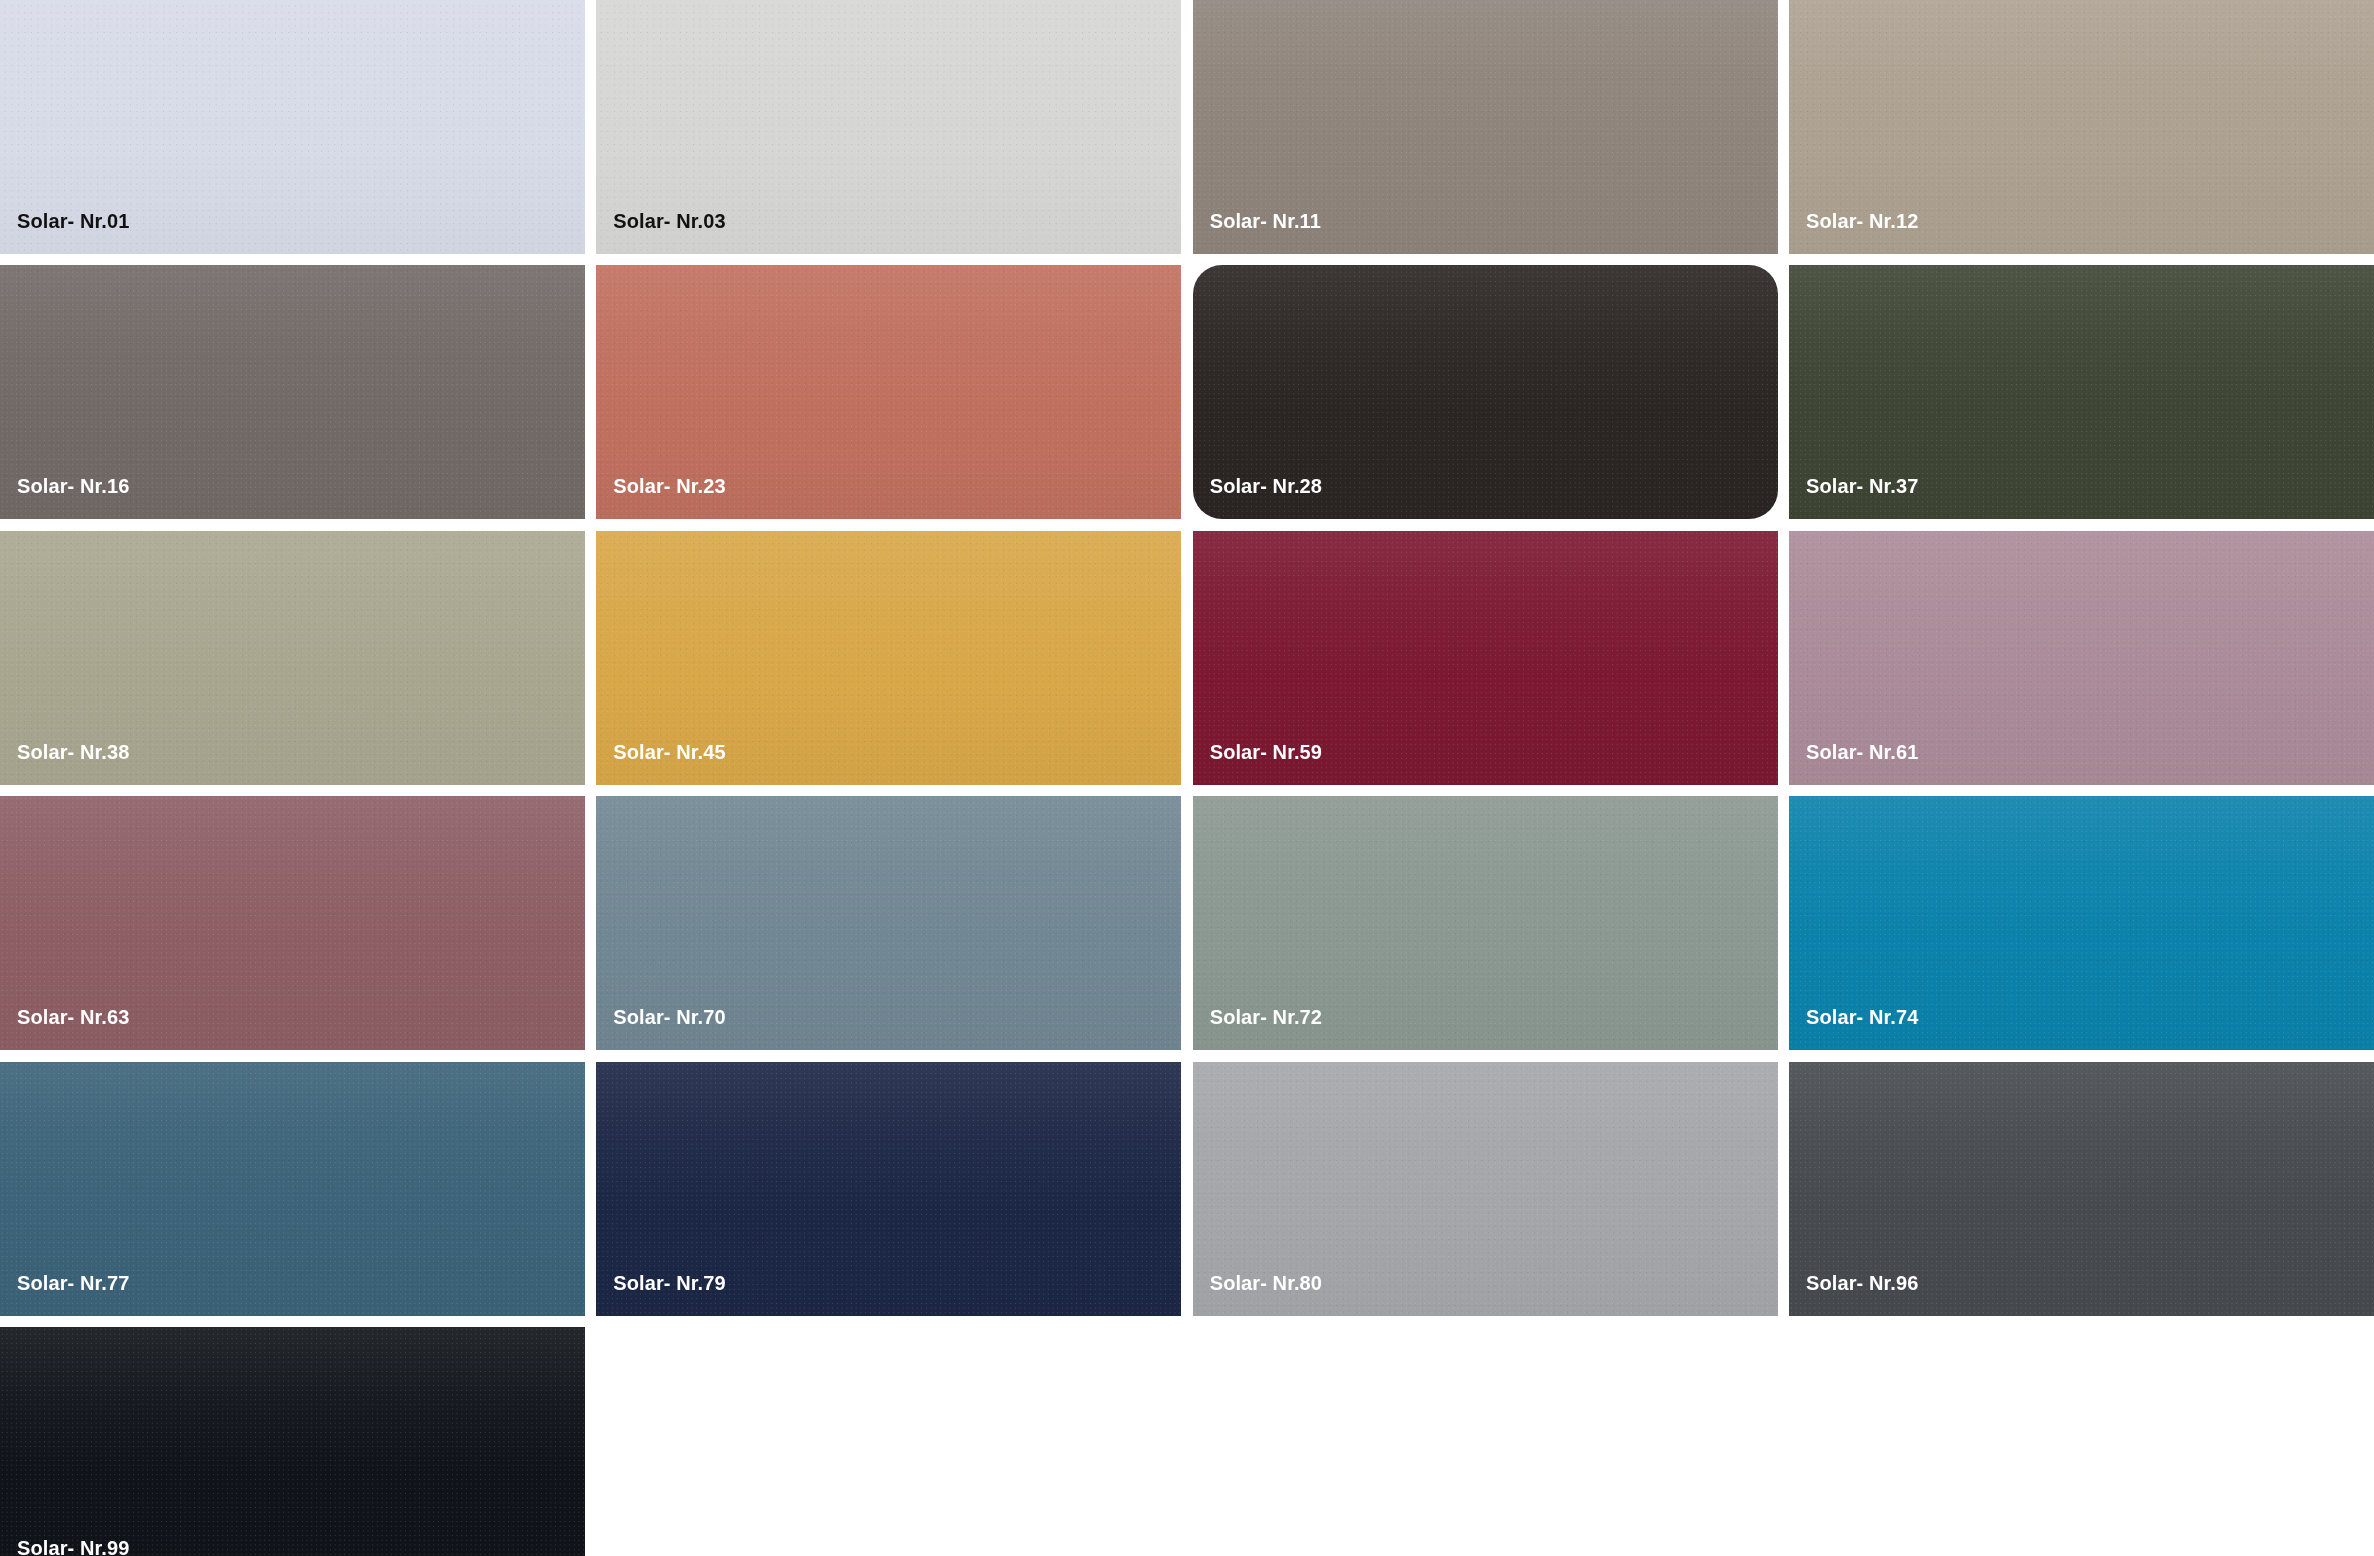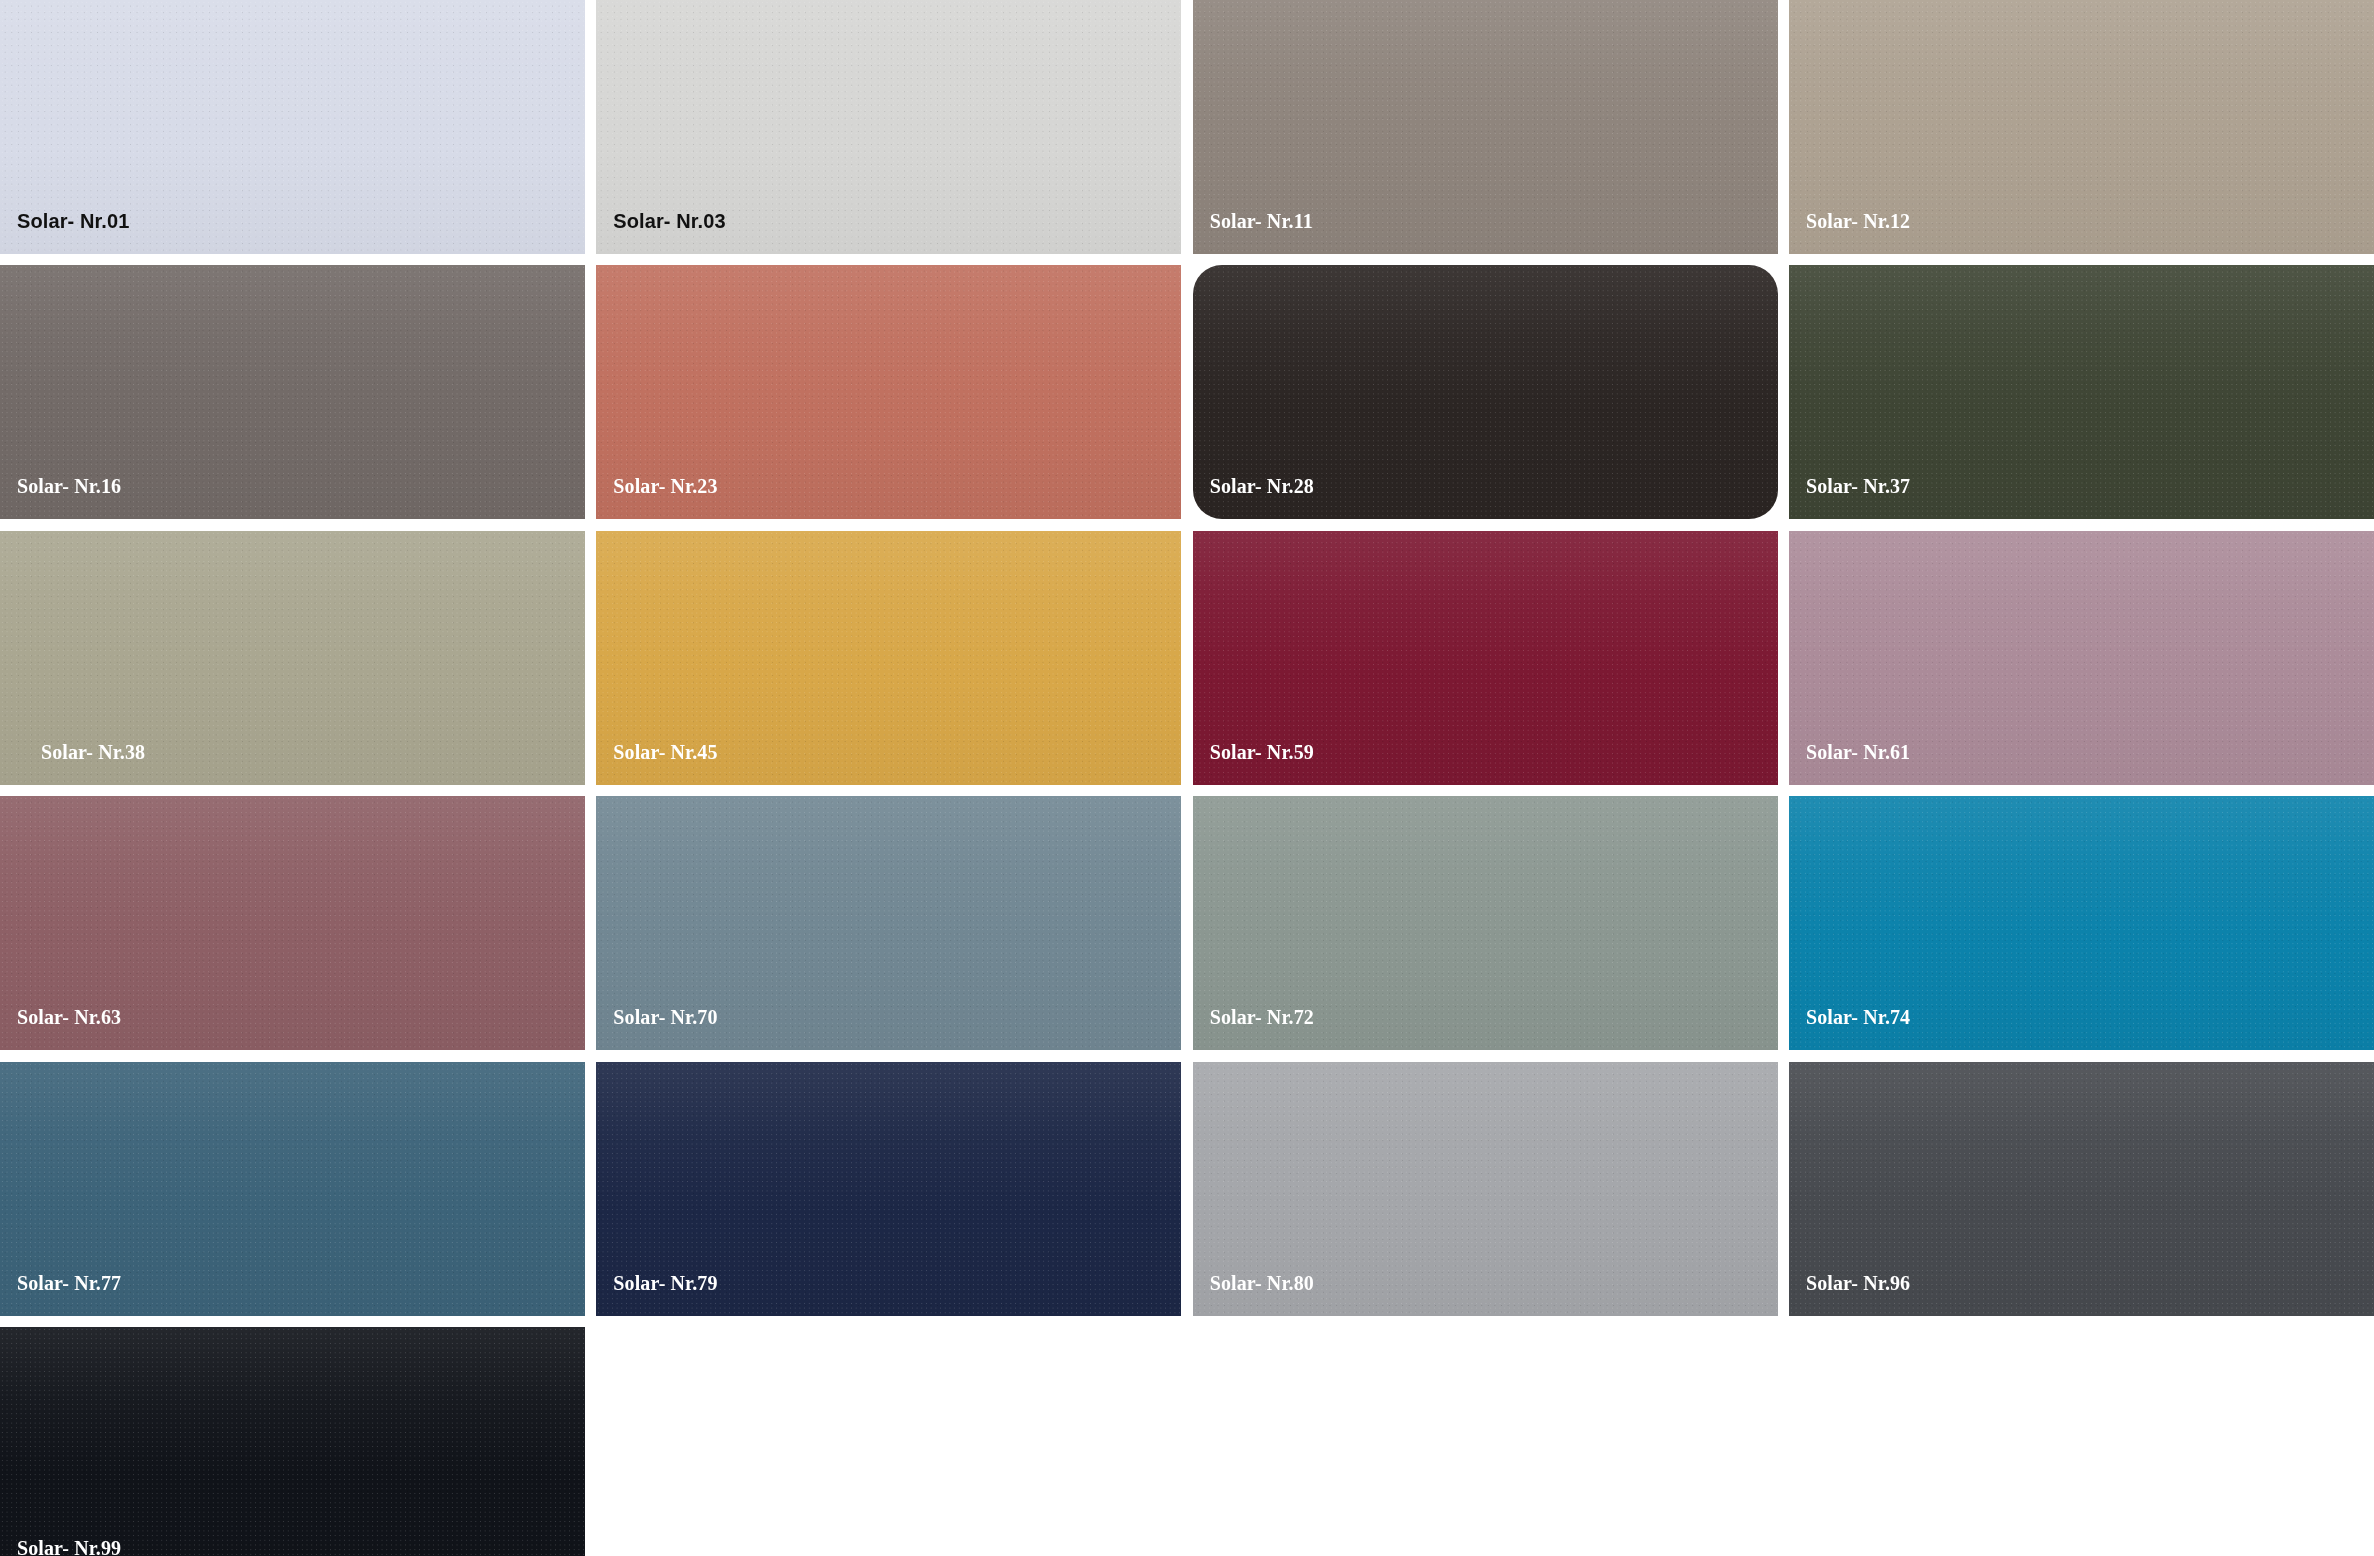--- a/index.html
+++ b/index.html
@@ -67,21 +67,21 @@
   .swatch-label {
     position: relative;
     z-index: 2;
     font-size: 20px;
     font-weight: bold;
     letter-spacing: 0.1px;
     line-height: 1;
     padding: 0 0 23px 17px;
     white-space: nowrap;
   }
-  .label-light { color: #ffffff; font-family: Liberation Serif, serif; }
+  .label-light { color: #ffffff; }
   .label-dark  { color: #111111; }
 
   .swatch.empty {
     background: transparent;
   }
   .swatch.empty::before,
   .swatch.empty::after { display: none; }
 </style>
 </head>
 <body>
@@ -104,21 +104,21 @@
     </div>
     <div class="swatch" style="background: rgb(192, 112, 95);">
       <span class="swatch-label label-light">Solar- Nr.23</span>
     </div>
     <div class="swatch" style="background: rgb(43, 37, 35); border-radius: 29px;">
       <span class="swatch-label label-light">Solar- Nr.28</span>
     </div>
     <div class="swatch" style="background: rgb(62, 69, 52);">
       <span class="swatch-label label-light">Solar- Nr.37</span>
     </div>
-    <div class="swatch" style="background: rgb(169, 166, 144); padding-left: 24px;">
+    <div class="swatch" style="background: rgb(169, 166, 144);">
       <span class="swatch-label label-light">Solar- Nr.38</span>
     </div>
     <div class="swatch" style="background: rgb(216, 167, 72);">
       <span class="swatch-label label-light">Solar- Nr.45</span>
     </div>
     <div class="swatch" style="background: rgb(124, 24, 50);">
       <span class="swatch-label label-light">Solar- Nr.59</span>
     </div>
     <div class="swatch" style="background: rgb(171, 139, 153);">
       <span class="swatch-label label-light">Solar- Nr.61</span>

